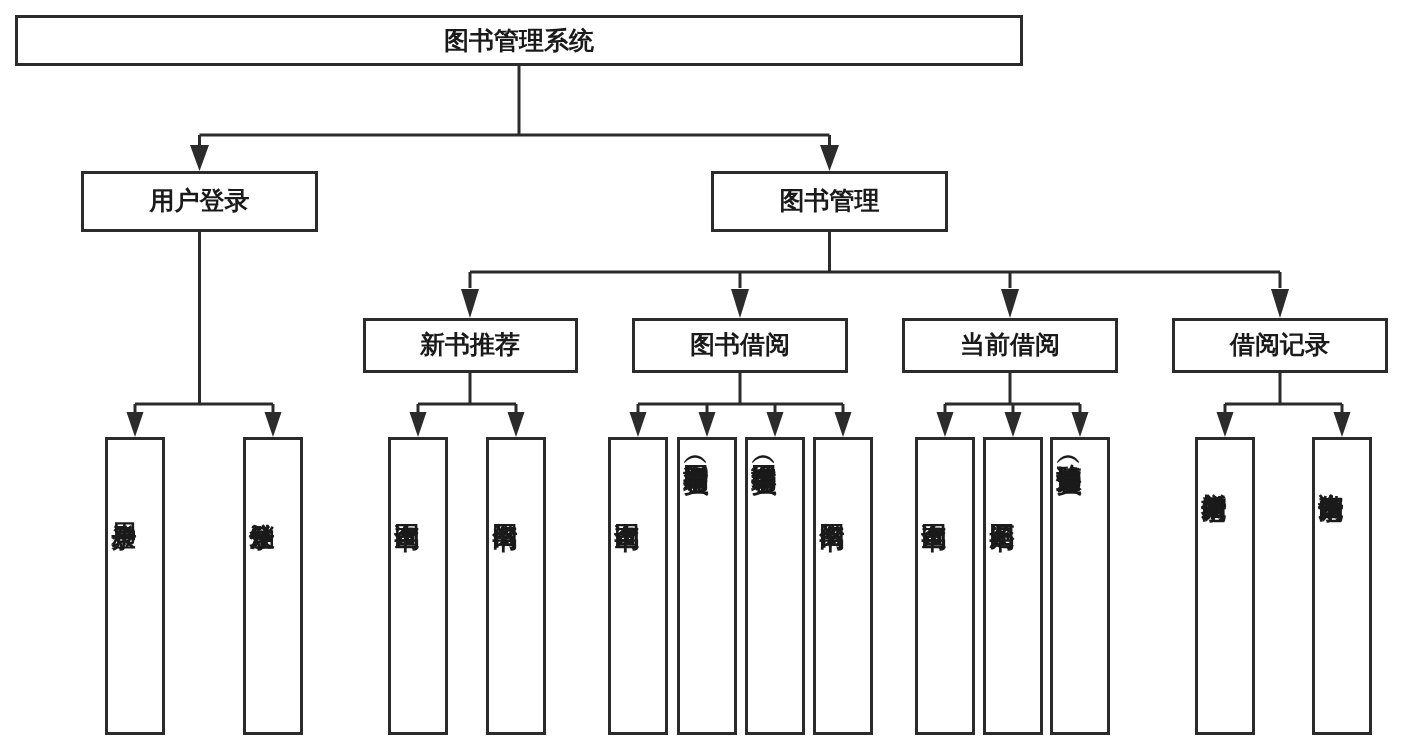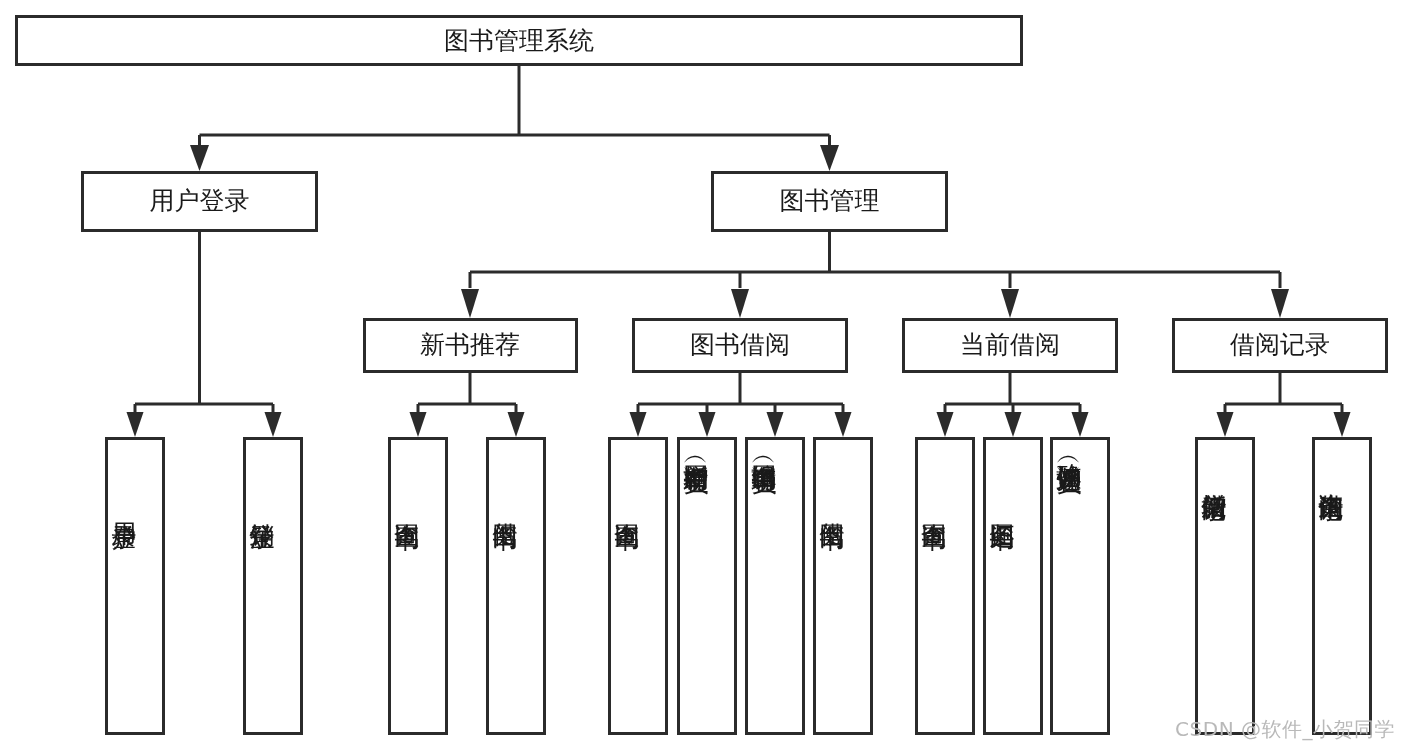--- a/index.html
+++ b/index.html
@@ -11,20 +11,21 @@
     width: 1405px;
     height: 747px;
     font-family: "DejaVu Sans", "Liberation Sans", sans-serif;
     overflow: hidden;
   }
   #diagram-root {
     position: relative;
     width: 1405px;
     height: 747px;
     background: #ffffff;
+    font-weight: bold;
   }
   svg#flow-svg {
     position: absolute;
     left: 0;
     top: 0;
     width: 1405px;
     height: 747px;
   }
   .node-box {
     fill: #ffffff;
@@ -203,14 +204,13 @@
 
     <div class="leaf-label" style="left:988px; top:503px; height:166px;">归还图书</div>
 
     <div class="leaf-label" style="left:1055px; top:444px; height:285px;">确认归还（管理员）</div>
 
     <div class="leaf-label" style="left:1200px; top:473px; height:226px;">新增借阅记录</div>
 
     <div class="leaf-label" style="left:1317px; top:473px; height:226px;">查询借阅记录</div>
   </div>
 
-  <div class="watermark">CSDN @软件_小贺同学</div>
 </div>
 
 </body></html>

